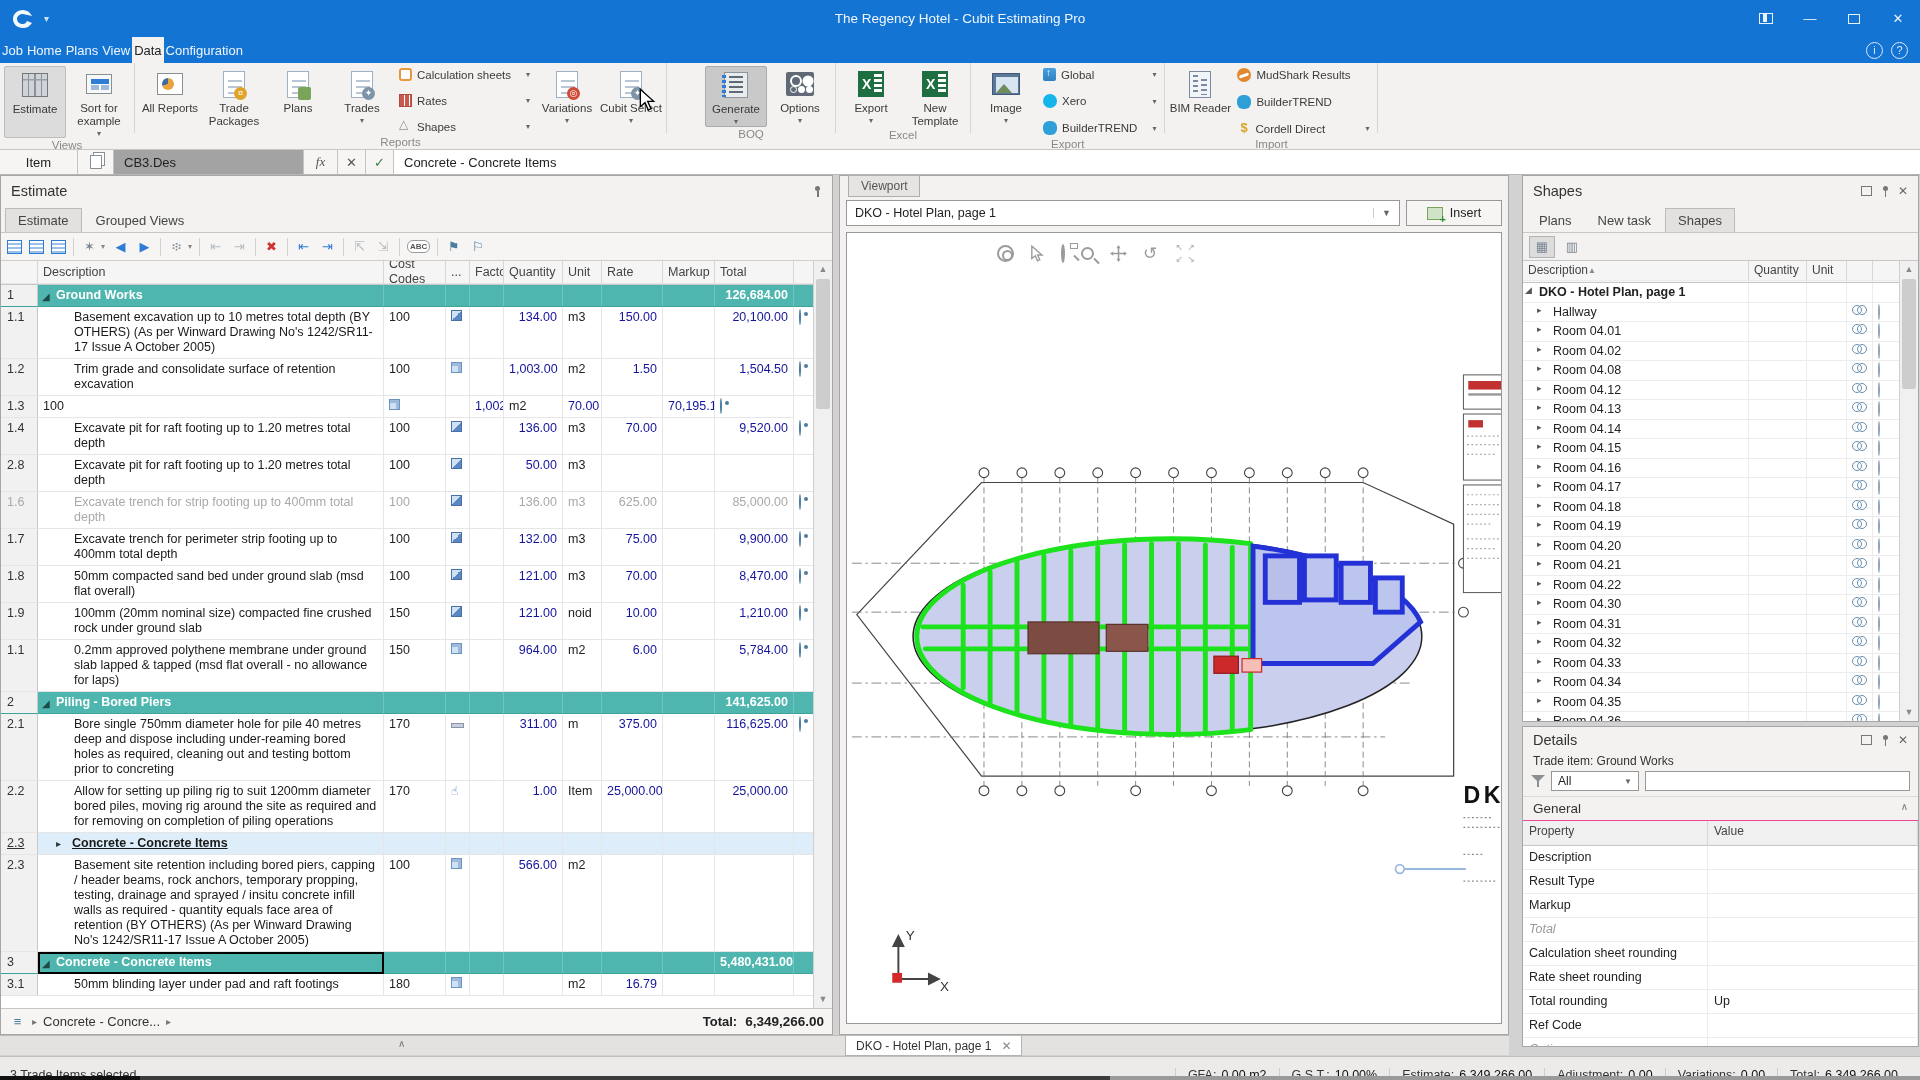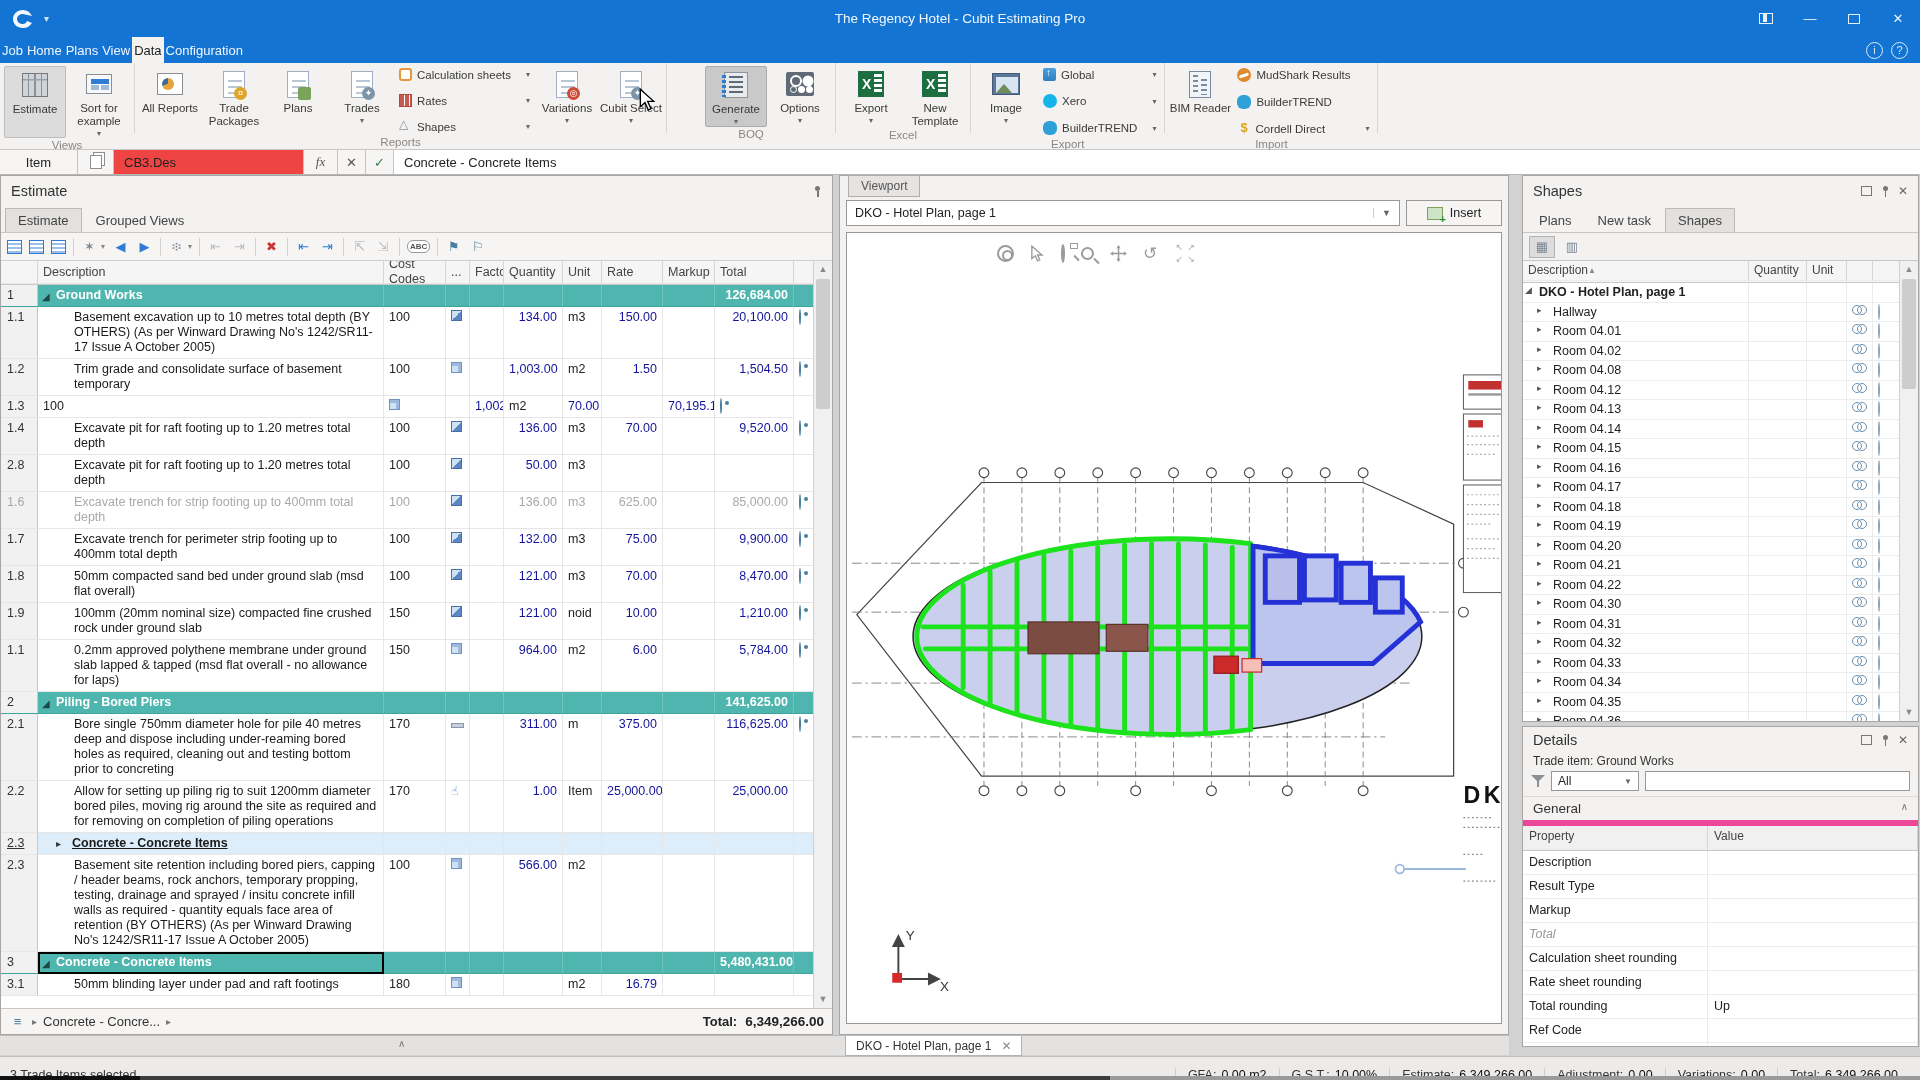--- a/index.html
+++ b/index.html
@@ -86,21 +86,21 @@
 
   
   .cursor-arrow { pointer-events:none; z-index:50; }
 
   
   #formulabar { left:0; top:150px; width:1920px; height:25px; background:#eceae8; border-bottom:1px solid #b8b6b4; display:flex; align-items:stretch; }
   .fb-cell { border-right:1px solid #c6c4c2; display:flex; align-items:center; padding:0 10px; background:#f6f5f4; }
   #fb-item { width:78px; justify-content:center; }
   #fb-copy { width:36px; justify-content:center; }
   .copyic { width:12px; height:14px; border:1px solid #8a8f94; background:#fff; box-shadow:3px -3px 0 -1px #fff, 3px -3px 0 0 #8a8f94; }
-  #fb-ref { width:190px; background:#ef4444; }
+  #fb-ref { width:190px; background:#a3a3a3; }
   #fb-fx { width:34px; justify-content:center; font-style:italic; font-family:"Liberation Serif",serif; color:#555; }
   #fb-x { width:28px; justify-content:center; color:#555; }
   #fb-ok { width:28px; justify-content:center; color:#3a7d44; }
   #fb-value { flex:1; background:#fff; border-right:none; }
 
   
   .panel { background:#f3f2f1; border:1px solid #a8a6a4; }
   #estimate-panel { left:0; top:175px; width:833px; height:860px; display:flex; flex-direction:column; }
   .ptitle { height:30px; display:flex; align-items:center; padding:0 10px; font-size:14.5px; color:#333; }
   .ptitle .pbtns { margin-left:auto; display:flex; gap:8px; align-items:center; }
@@ -212,21 +212,21 @@
   #details-sub { font-size:12px; color:#333; padding:1px 10px 3px; }
   #details-filter { display:flex; align-items:center; gap:6px; padding:0 8px 5px; }
   .funnel { width:14px; height:12px; position:relative; }
   .funnel::before { content:""; position:absolute; left:0; top:0; border-left:7px solid transparent; border-right:7px solid transparent; border-top:7px solid #8a8f94; }
   .funnel::after { content:""; position:absolute; left:6px; top:6px; width:2px; height:6px; background:#8a8f94; }
   #details-all { width:88px; height:20px; background:#fff; border:1px solid #9a9896; display:flex; align-items:center; padding:0 6px; font-size:12px; }
   #details-all .dd { margin-left:auto; font-size:8px; color:#666; }
   #details-input { flex:1; height:20px; background:#fff; border:1px solid #9a9896; }
   #details-general { display:flex; align-items:flex-start; padding:4px 10px; font-size:13.5px; color:#333; border-top:1px solid #dcdad8; }
   #details-general .chev { margin-left:auto; color:#777; font-size:10px; }
-  #detail-rows { flex:1; background:#fff; border-top:6px solid #ec4899; overflow:hidden; }
+  #detail-rows { flex:1; background:#fff; border-top:1px solid #ec4899; overflow:hidden; }
   .dhdr, .drow { display:grid; grid-template-columns:185px 1fr; }
   .dhdr { background:#f0f0f0; border-bottom:1px solid #c8c8c8; }
   .dhdr .dcell { font-size:12px; color:#444; padding:3px 6px; border-right:1px solid #d6d6d6; }
   .dcell { font-size:12.5px; padding:3.5px 6px; border-right:1px solid #ececec; border-bottom:1px solid #ececec; height:24px; overflow:hidden; white-space:nowrap; }
   .drow.italic .dcell:first-child { font-style:italic; color:#999; }
 
   
   #statusbar { left:0; top:1056px; width:1920px; height:36px; background:#ecebea; border-top:1px solid #c2c0be; display:flex; align-items:center; padding:0 10px; font-size:12.5px; color:#333; }
   #status-right { margin-left:auto; display:flex; }
   .sseg { padding:0 12px; border-left:1px solid #d0cecc; display:flex; gap:5px; }
@@ -551,21 +551,21 @@
             <div class="ecell"></div>
             <div class="ecell num">134.00</div>
             <div class="ecell">m3</div>
             <div class="ecell num">150.00</div>
             <div class="ecell"></div>
             <div class="ecell num">20,100.00</div>
             <div class="ecell"><span class="eye"></span></div>
           </div>
           <div class="erow">
             <div class="ecell enum">1.2</div>
-            <div class="ecell desc">Trim grade and consolidate surface of basement temporary</div>
+            <div class="ecell desc">Trim grade and consolidate surface of retention excavation</div>
             <div class="ecell">100</div>
             <div class="ecell"><span class="ti ti-flat"></span></div>
             <div class="ecell"></div>
             <div class="ecell num">1,003.00</div>
             <div class="ecell">m2</div>
             <div class="ecell num">1.50</div>
             <div class="ecell"></div>
             <div class="ecell num">1,504.50</div>
             <div class="ecell"><span class="eye"></span></div>
           </div>

